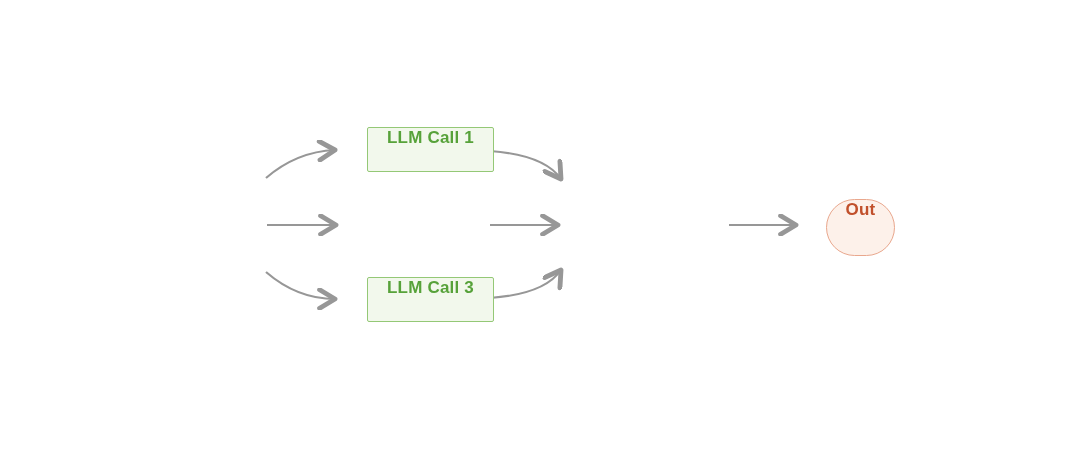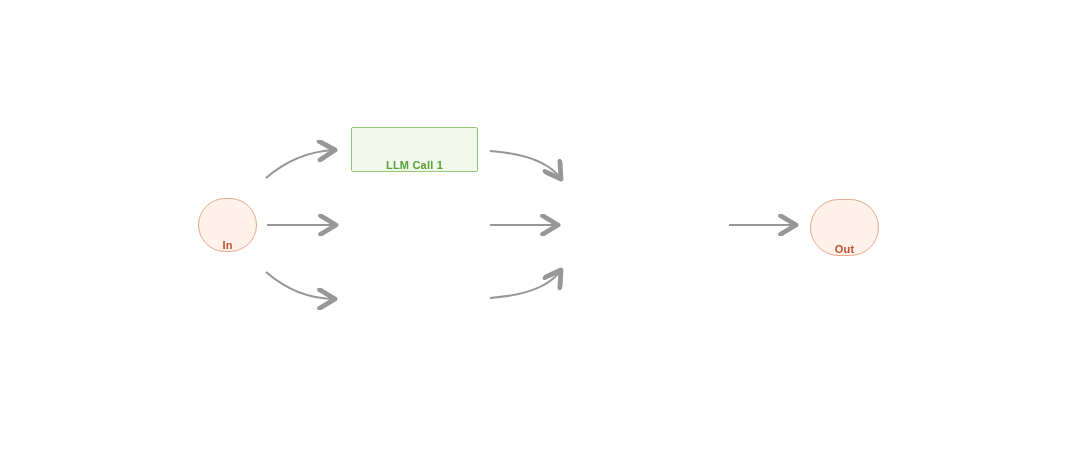--- a/index.html
+++ b/index.html
@@ -32,26 +32,27 @@
     fill: none;
     stroke: var(--arrow, #979797);
     stroke-width: 2.2;
     stroke-linecap: round;
     stroke-linejoin: round;
   }
   .node {
     position: absolute;
     box-sizing: border-box;
     display: flex;
-    align-items: flex-end;
+    align-items: flex-start;
     justify-content: center;
     font-weight: bold;
-    font-size: 11px;
+    font-size: 17px;
     letter-spacing: 0.2px;
     white-space: nowrap;
+    margin-left: 16px;
   }
   .node.green {
     background: var(--green-fill, #f2f8ec);
     border: 1.5px solid var(--green-border, #94c876);
     color: var(--green-text, #57a23a);
     border-radius: 2px;
   }
   .node.purple {
     background: var(--purple-fill, #f4f2fb);
     border: 1.5px solid var(--purple-border, #aca3dc);
@@ -78,28 +79,28 @@
     </defs>
     <path class="edge" marker-end="url(#arrowhead)" d="M 266,178 C 288,159 312,151 335,150"></path>
     <path class="edge" marker-end="url(#arrowhead)" d="M 267,225 L 336,225"></path>
     <path class="edge" marker-end="url(#arrowhead)" d="M 266,272 C 288,291 312,299 335,299"></path>
     <path class="edge" marker-end="url(#arrowhead)" d="M 490,151 C 518,153 548,160 561,179"></path>
     <path class="edge" marker-end="url(#arrowhead)" d="M 490,225 L 558,225"></path>
     <path class="edge" marker-end="url(#arrowhead)" d="M 490,298 C 518,296 548,289 561,270"></path>
     <path class="edge" marker-end="url(#arrowhead)" d="M 729,225 L 796,225"></path>
   </svg>
 
-  <div class="node peach" style="left:198px; top:198px; width:59px; height:54px;">
-    <span>In</span>
-  </div>
 
   <div class="node green" style="left:351px; top:127px; width:127px; height:45px;">
     <span>LLM Call 1</span>
   </div>
 
 
+  <div class="node green" style="left:351px; top:277px; width:127px; height:45px;">
+    <span>LLM Call 3</span>
+  </div>
 
 
   <div class="node peach" style="left:810px; top:199px; width:69px; height:57px;">
     <span>Out</span>
   </div>
 
 </div>
 
 </body></html>

